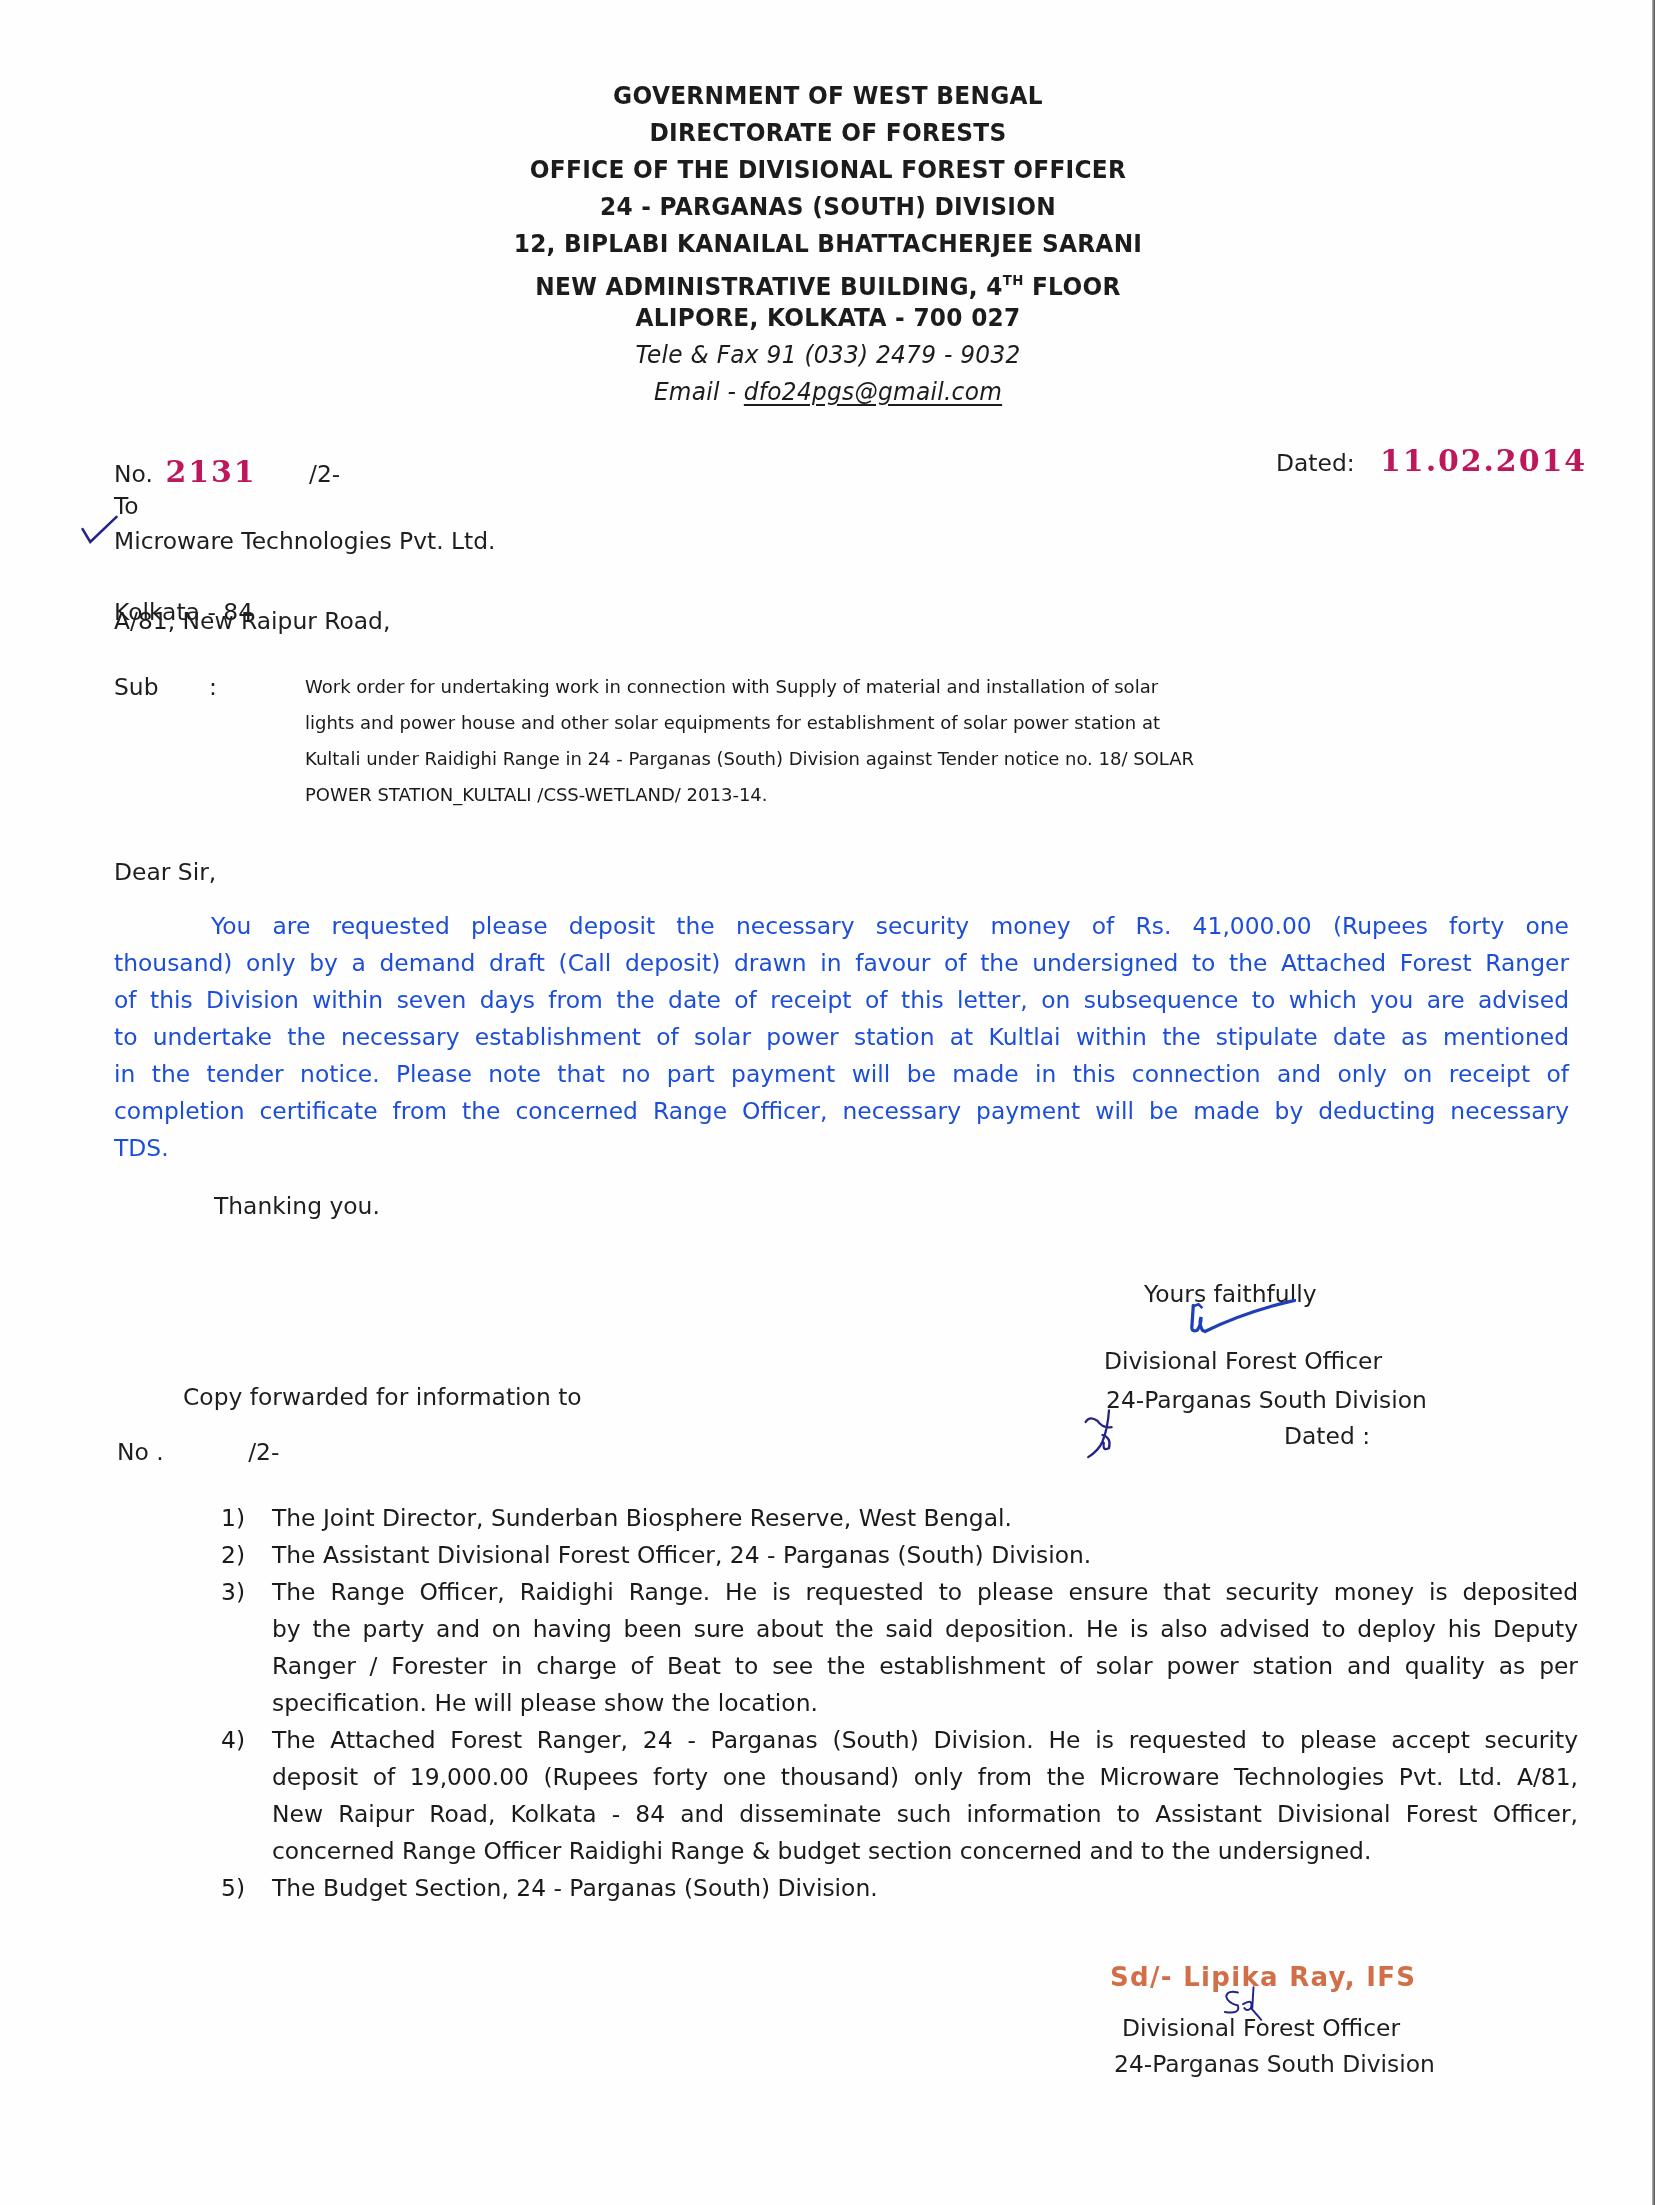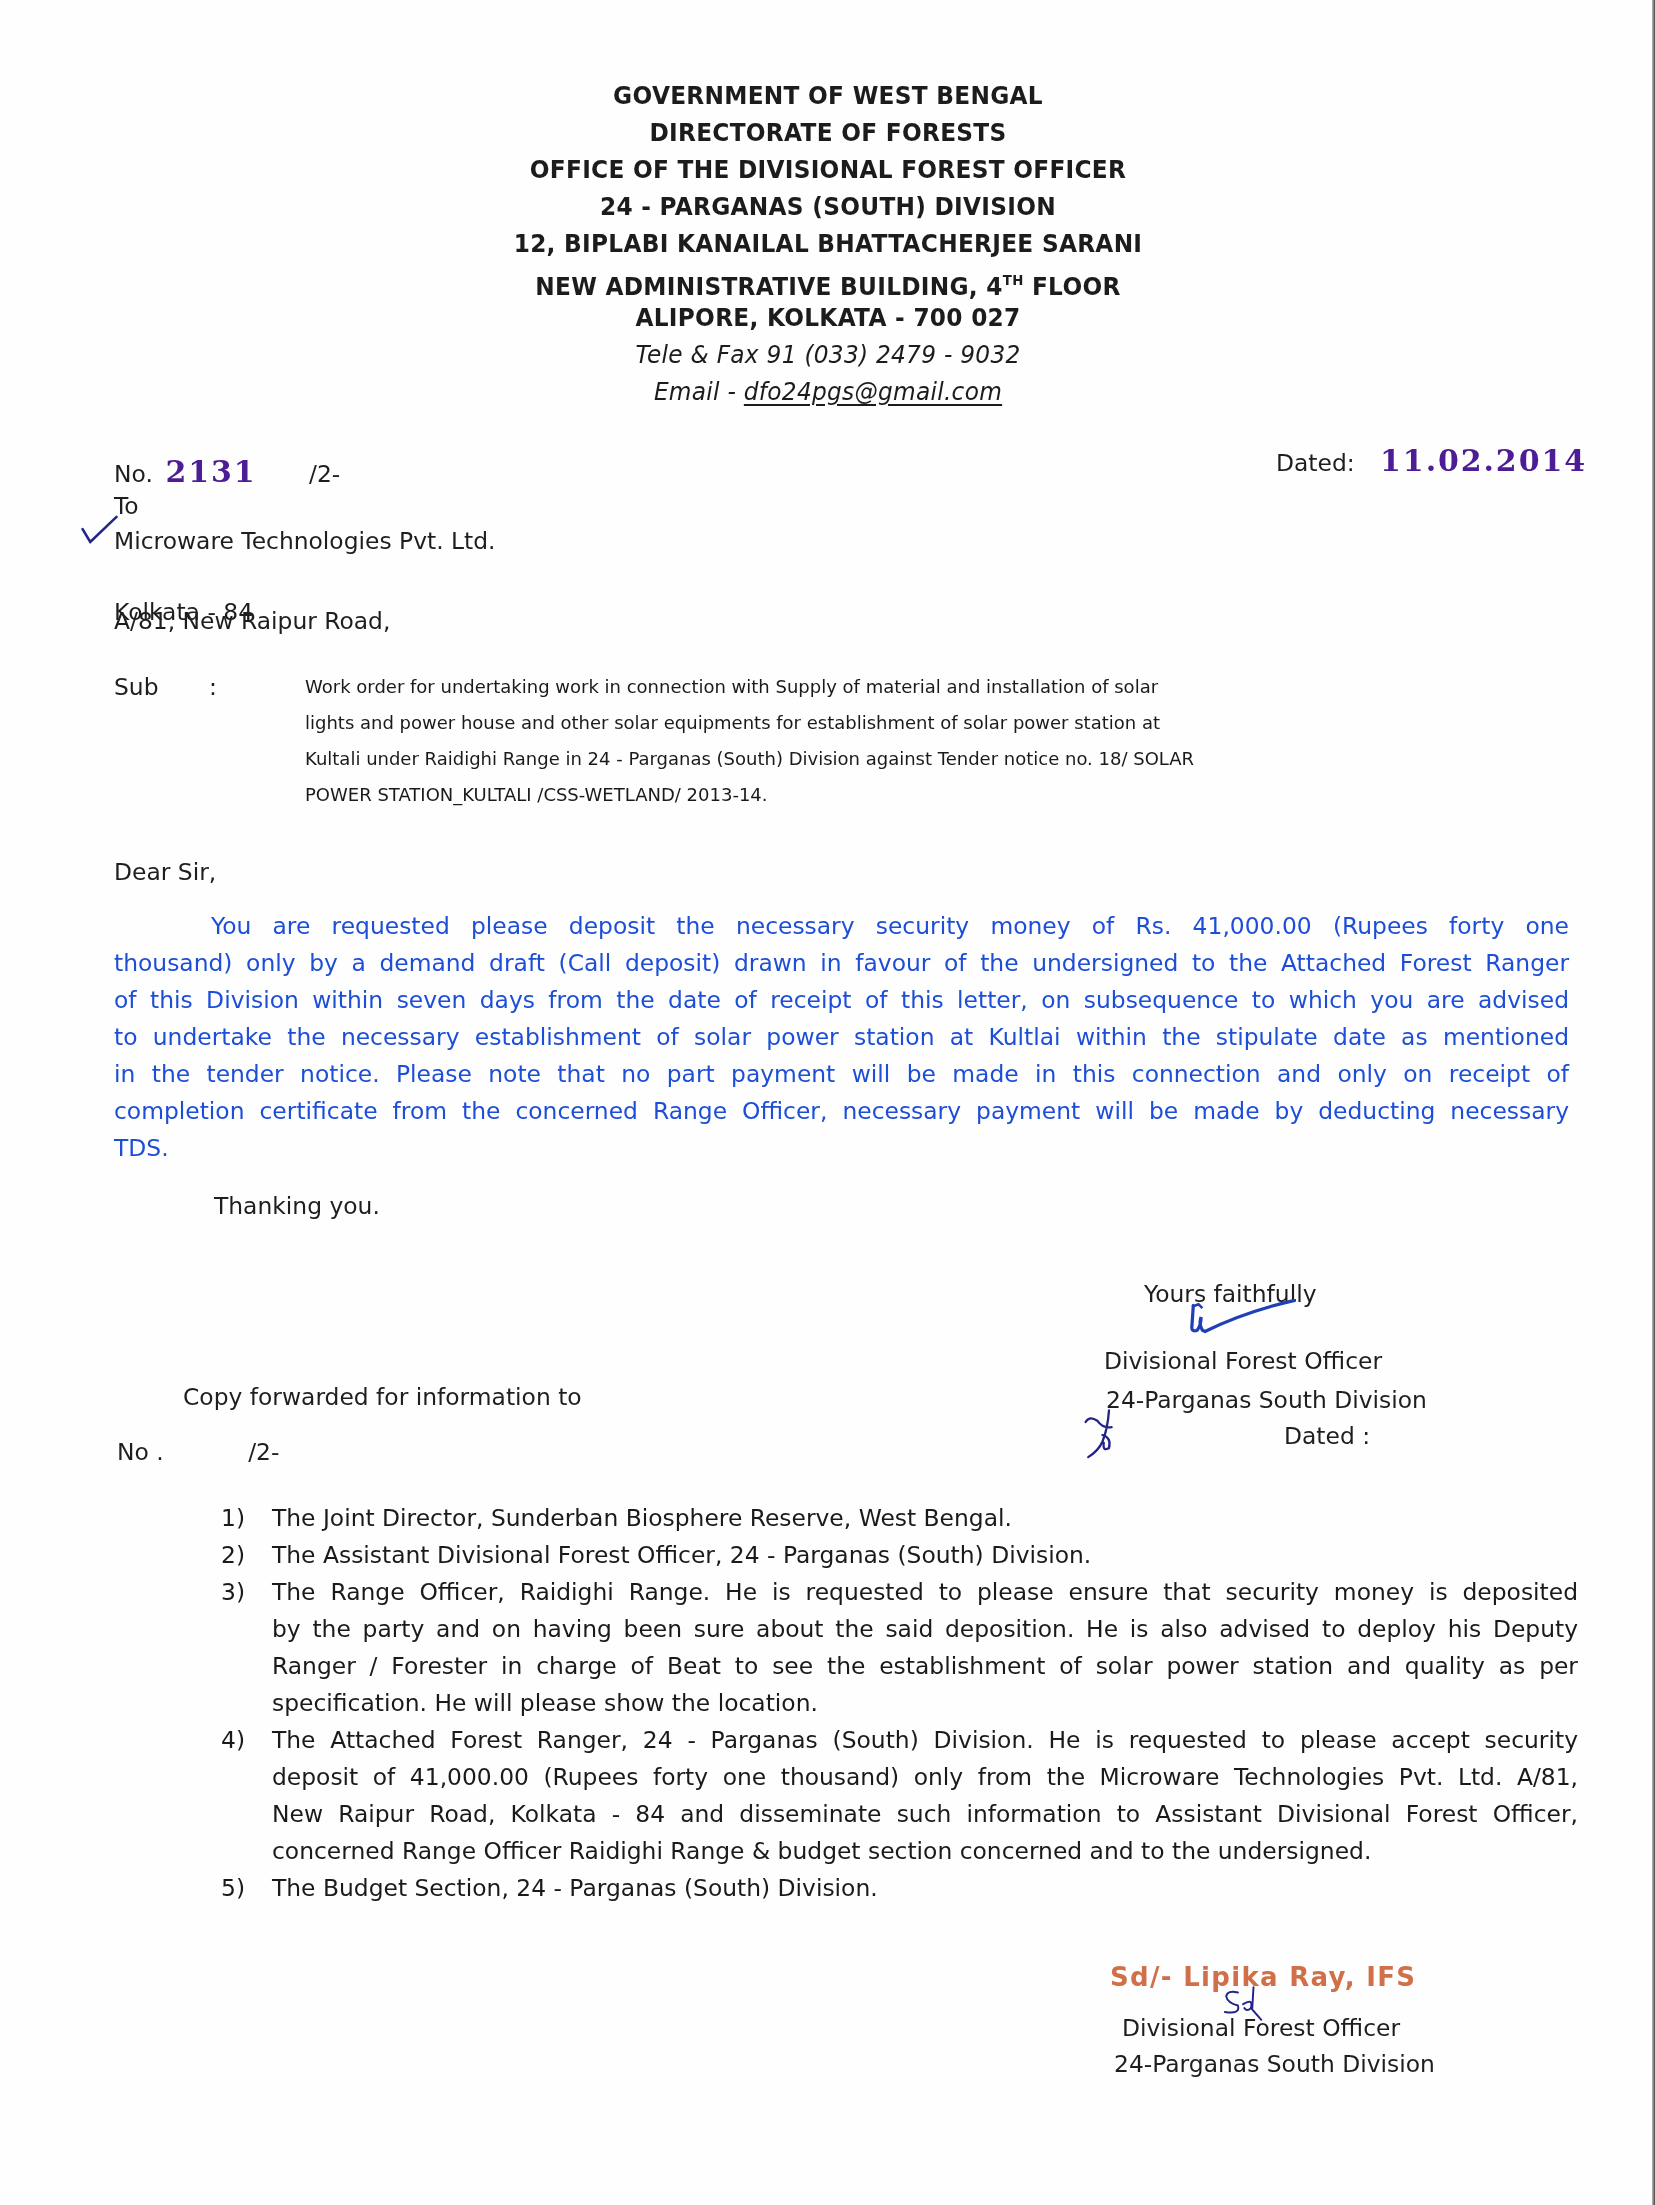--- a/index.html
+++ b/index.html
@@ -27,21 +27,21 @@
     line-height: 37px; height: 37px; color: #1c1c1c;
     transform: scaleX(0.93);
   }
   .lh-line sup { font-size: 14.3px; vertical-align: 10.4px; }
   .lh-italic { font-style: italic; font-weight: normal; }
   .lh-email-link { text-decoration: underline; text-underline-offset: 3.9px; }
 
   
   .txt { font-size: 23.4px; line-height: 37px; color: #1e1e1e; }
   .hand {
-    font-family: "DejaVu Serif", serif; color: #4c1d95; font-size: 30px;
+    font-family: "DejaVu Serif", serif; color: #be185d; font-size: 30px;
     font-weight: bold; letter-spacing: 1.9px;
   }
   .justify-block {
     position: absolute; left: 114px; width: 1455px;
     font-size: 23.4px; line-height: 37px; text-align: justify;
     color: #1d4ed8;
   }
   .justify-line { display: block; text-align: justify; text-align-last: justify; height: 37px; }
   .last-line { text-align-last: left; }
 
@@ -160,21 +160,21 @@
     <div class="cc-item">
       <span class="cc-num">3)</span>
       <span class="cc-line j">The Range Officer, Raidighi Range. He is requested to please ensure that security money is deposited</span>
       <span class="cc-line j">by the party and on having been sure about the said deposition. He is also advised to deploy his Deputy</span>
       <span class="cc-line j">Ranger / Forester in charge of Beat to see the establishment of solar power station and quality as per</span>
       <span class="cc-line">specification. He will please show the location.</span>
     </div>
     <div class="cc-item">
       <span class="cc-num">4)</span>
       <span class="cc-line j">The Attached Forest Ranger, 24 - Parganas (South) Division. He is requested to please accept security</span>
-      <span class="cc-line j">deposit of 41,000.00 (Rupees forty one thousand) only from the Microware Technologies Pvt. Ltd. A/81,</span>
+      <span class="cc-line j">deposit of 19,000.00 (Rupees forty one thousand) only from the Microware Technologies Pvt. Ltd. A/81,</span>
       <span class="cc-line j">New Raipur Road, Kolkata - 84 and disseminate such information to Assistant Divisional Forest Officer,</span>
       <span class="cc-line">concerned Range Officer Raidighi Range &amp; budget section concerned and to the undersigned.</span>
     </div>
     <div class="cc-item">
       <span class="cc-num">5)</span>
       <span class="cc-line">The Budget Section, 24 - Parganas (South) Division.</span>
     </div>
   </div>
 
   <div class="stamp">Sd/- Lipika Ray, IFS</div>

